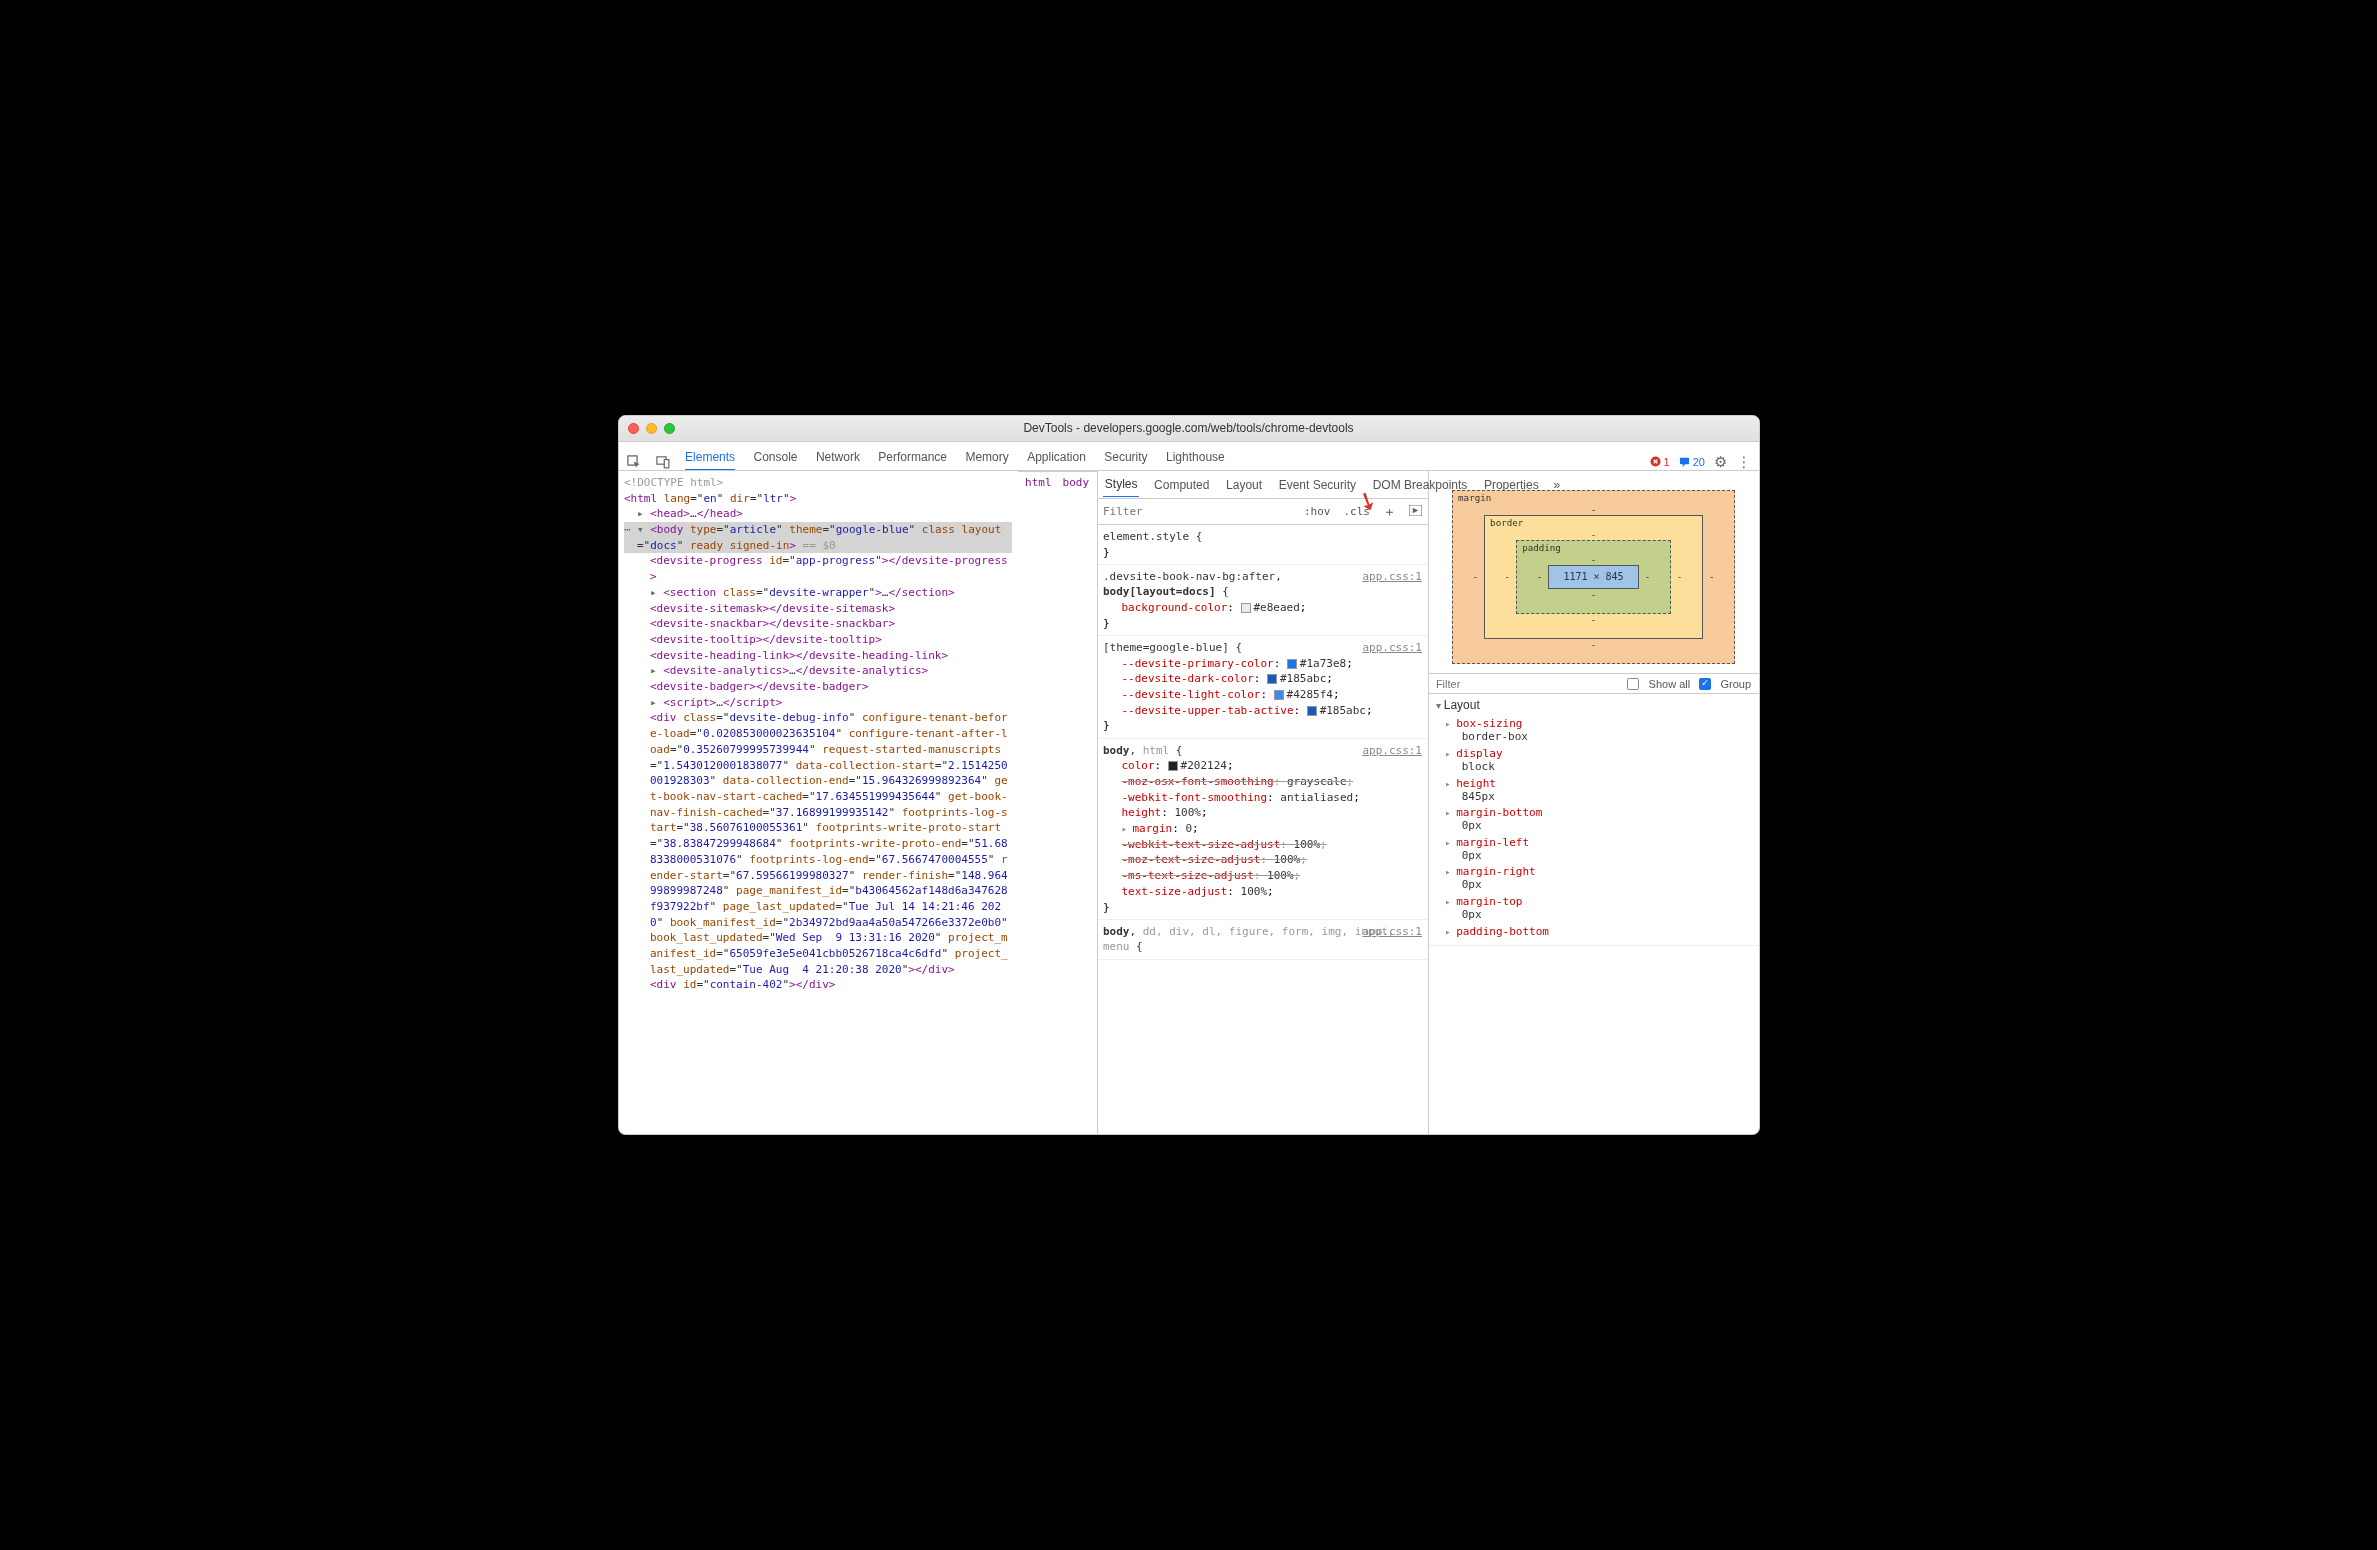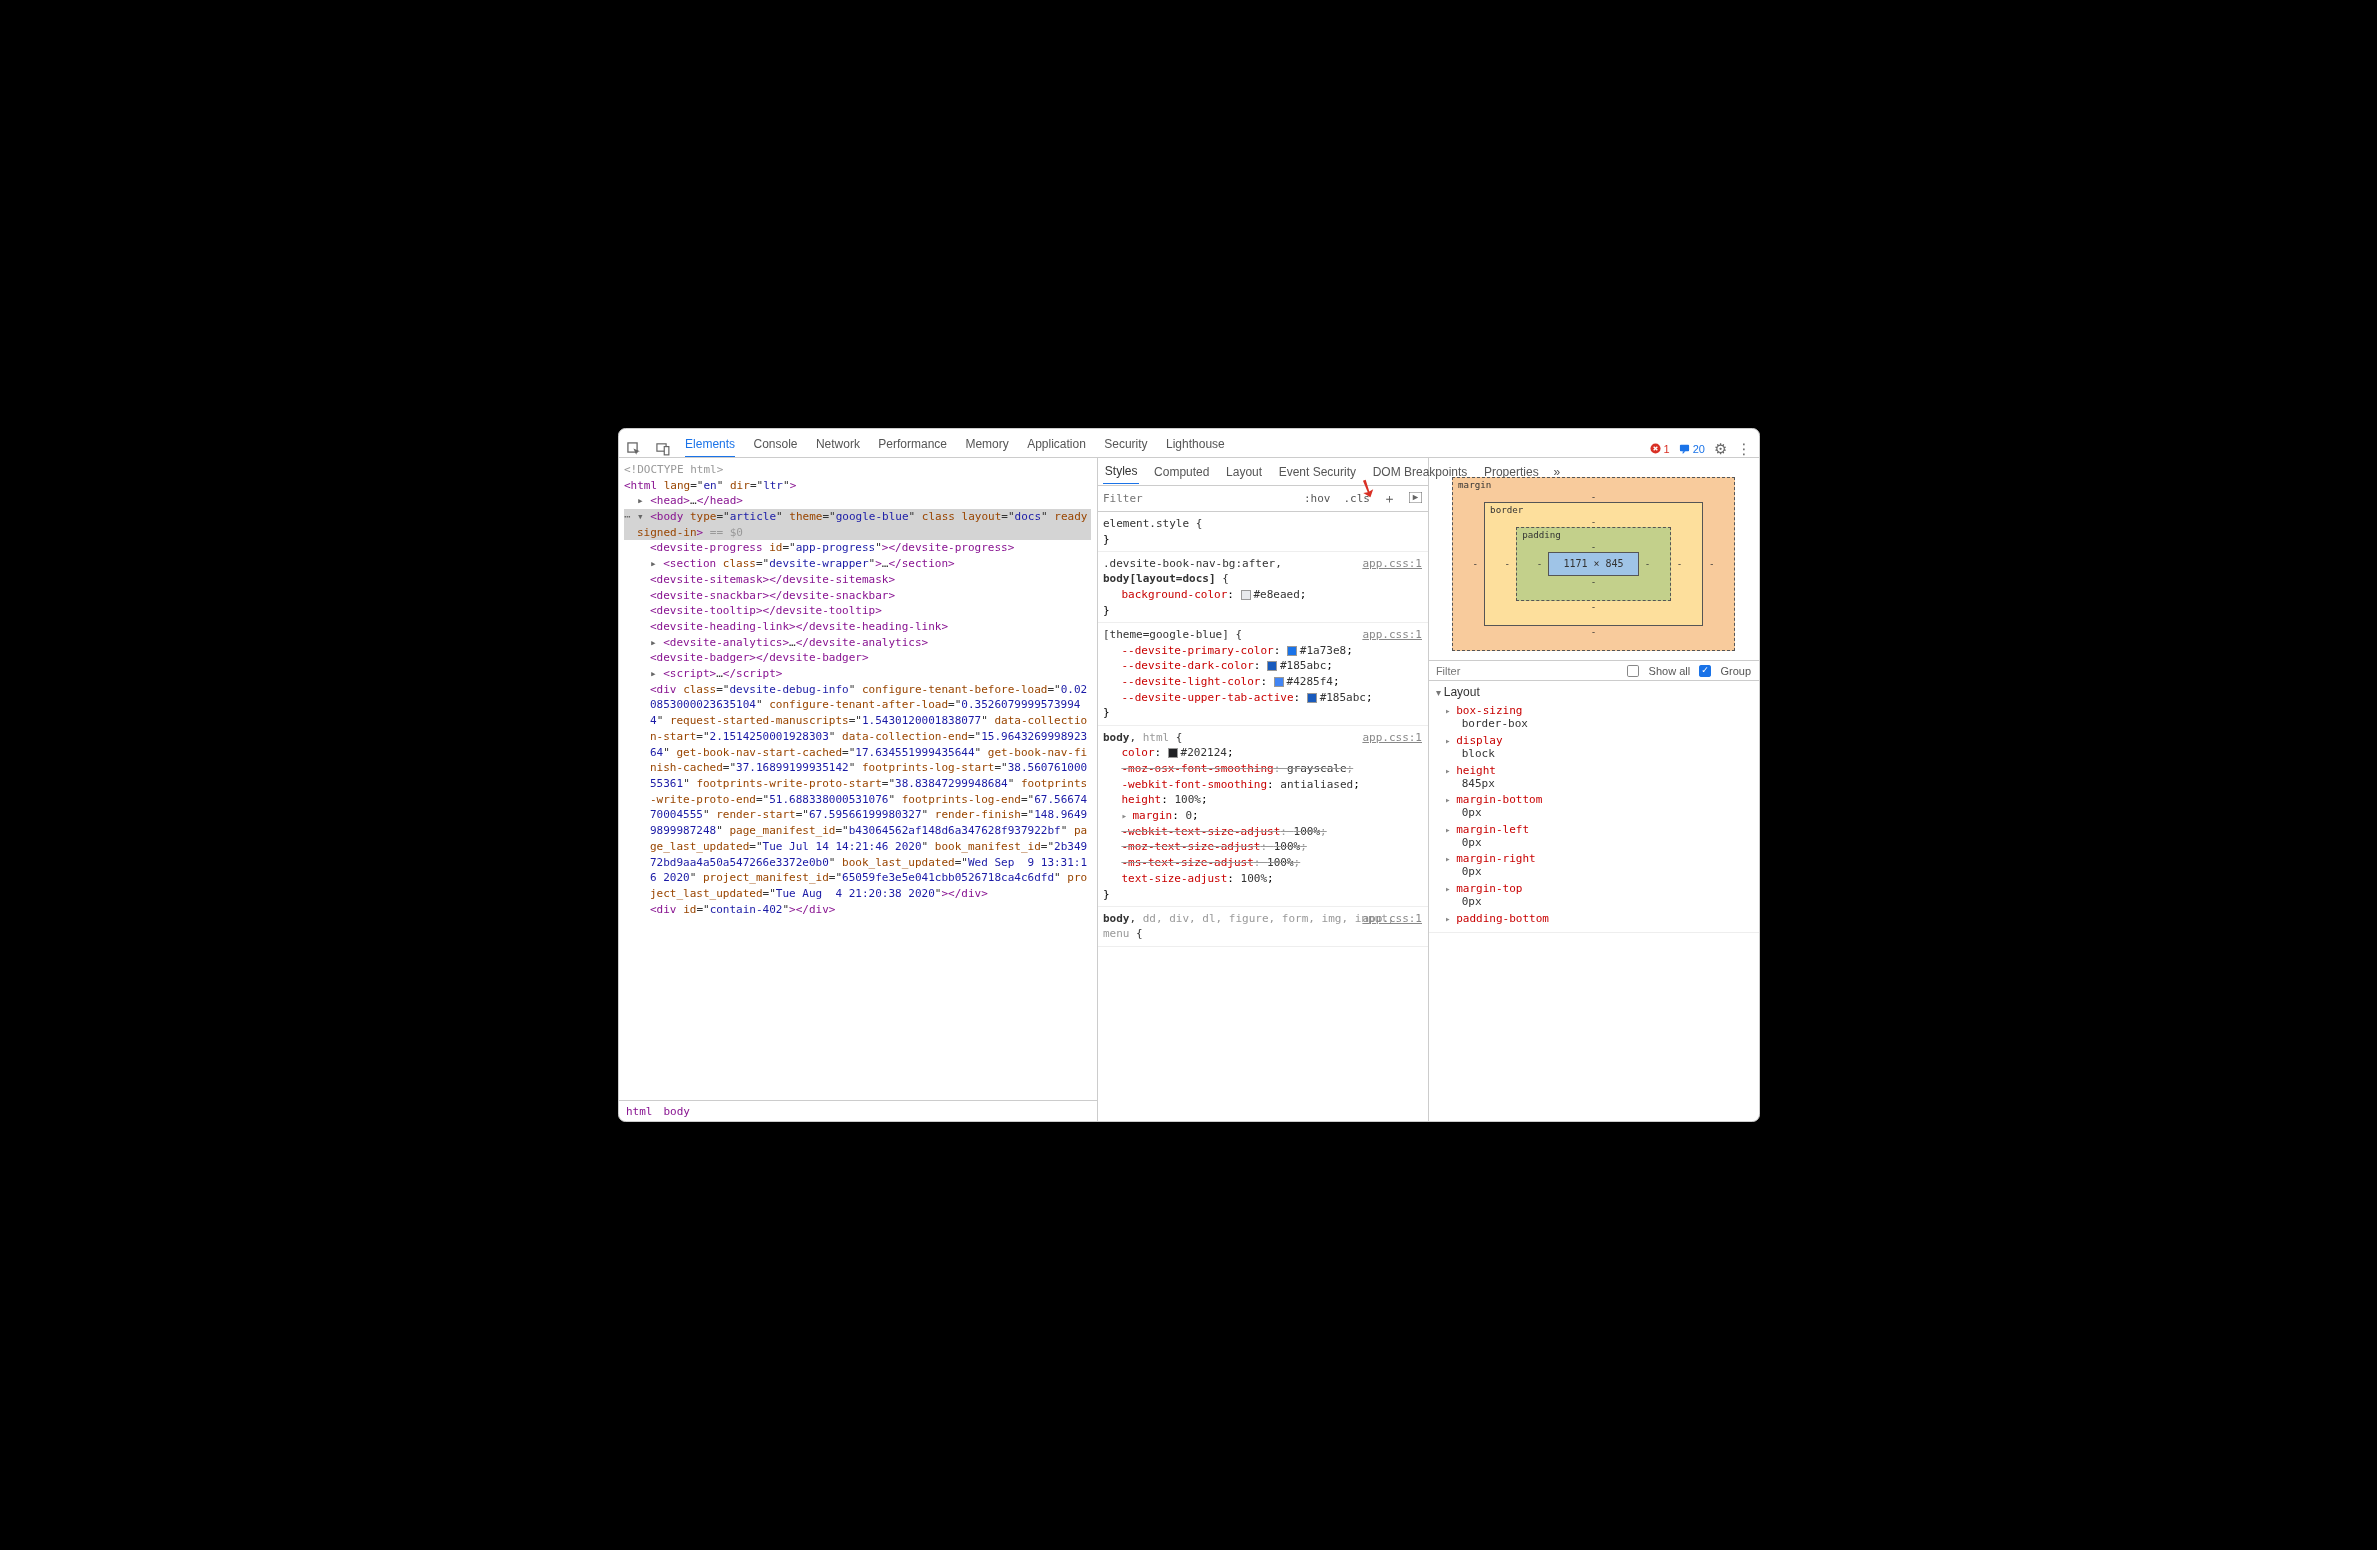--- a/index.html
+++ b/index.html
@@ -48,21 +48,21 @@
   .tabs-main .tab.active { color:#1a73e8; border-bottom:1.8px solid #1a73e8; }
   .toolbar-right { margin-left:auto; display:flex; align-items:center; gap:9.2px; }
   .err-badge { color:#d93025; display:flex; align-items:center; gap:2.8px; font-size:11px;}
   .msg-badge { color:#1a73e8; display:flex; align-items:center; gap:2.8px; font-size:11px;}
   .gear { color:#666; font-size:14.7px; }
   .vdots { color:#666; font-size:14.7px; }
 
   .content { display:flex; height: 663px; }
 
   
-  .elements-panel { width: 479px; border-right:0.9px solid #ccc; display:flex; flex-direction:column; }
+  .elements-panel { width: 479px; border-right:0.9px solid #ccc; display:flex; flex-direction:row; }
   .dom-tree {
     flex:1; overflow:auto; padding:3.7px 5.5px;
     font-family: Menlo, Consolas, monospace; font-size:11px; line-height:15.7px;
     color:#333;
   }
   .dom-line { white-space: pre-wrap; word-break: break-all; }
   .indent1 { padding-left: 13px; }
   .indent2 { padding-left: 26px; }
   .gray { color:#999; }
   .tag { color:#881391; }
@@ -141,20 +141,28 @@
   .comp-item { padding:1.8px 7.4px 1.8px 16.6px; }
   .comp-item::before{ content:"▸ "; color:#888; font-size:9.2px;}
   .comp-name { color:#c80000; }
   .comp-val  { color:#333; display:block; padding-left:16.6px;}
 </style>
 </head>
 <body>
 
 <div class="window">
 
+  <div class="titlebar">
+    <div class="traffic">
+      <div class="dot red"></div>
+      <div class="dot yellow"></div>
+      <div class="dot green"></div>
+    </div>
+    <div class="title">DevTools - developers.google.com/web/tools/chrome-devtools</div>
+  </div>
 
   <div class="toolbar">
     <span class="icon-btn">
       <svg width="14.7" height="14.7" viewBox="0 0 16 16">
           <rect x="1" y="1" width="10" height="10" fill="none" stroke="#666" stroke-width="1.4"></rect>
           <path d="M7 7 L14 10 L11 11 L10 14 Z" fill="#666"></path>
         </svg>
     </span>
     <span class="icon-btn">
       <svg width="14.7" height="14.7" viewBox="0 0 16 16">

